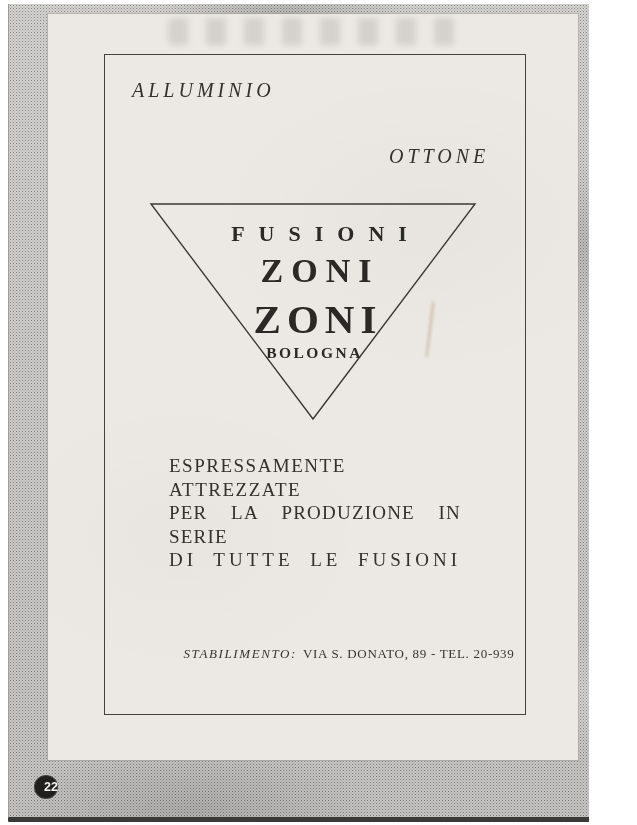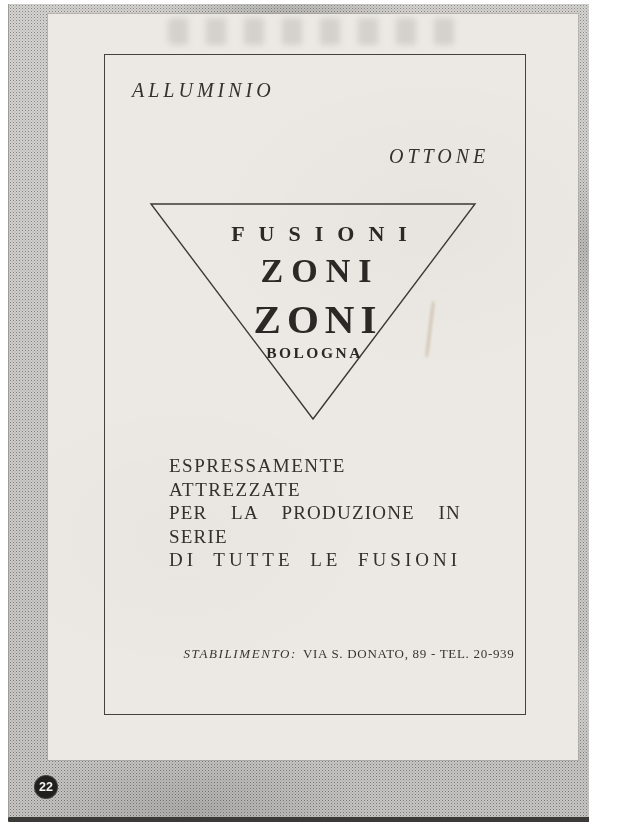--- a/index.html
+++ b/index.html
@@ -89,21 +89,21 @@
   .desc-line-2{letter-spacing:4px;}
   .desc-line-3{letter-spacing:0.2px;}
   
   .contacts{position:absolute;left:22px;top:588px;width:388px;text-align:center;margin-left:28px;}
   .contact-line{font-size:13px;line-height:22px;white-space:nowrap;color:#37352f;}
   .contact-label{font-style:italic;letter-spacing:1.6px;margin-right:6px;}
   .contact-value{letter-spacing:0.7px;}
   
   .page-number-badge{
     position:absolute;left:34px;top:775px;width:24px;height:24px;border-radius:50%;
-    background:#211f1d;color:#f3f2ef;display:flex;align-items:center;justify-content:center;
+    background:#211f1d;color:#f3f2ef;display:flex;align-items:center;justify-content:flex-end;
     font-family:"Liberation Sans","DejaVu Sans",sans-serif;font-weight:700;font-size:12.5px;
     box-shadow:inset 0 0 0 1px rgba(255,255,255,.15);
   }
 </style>
 </head>
 <body>
 
 <div id="canvas">
 
   <div class="scan-halftone"></div>

